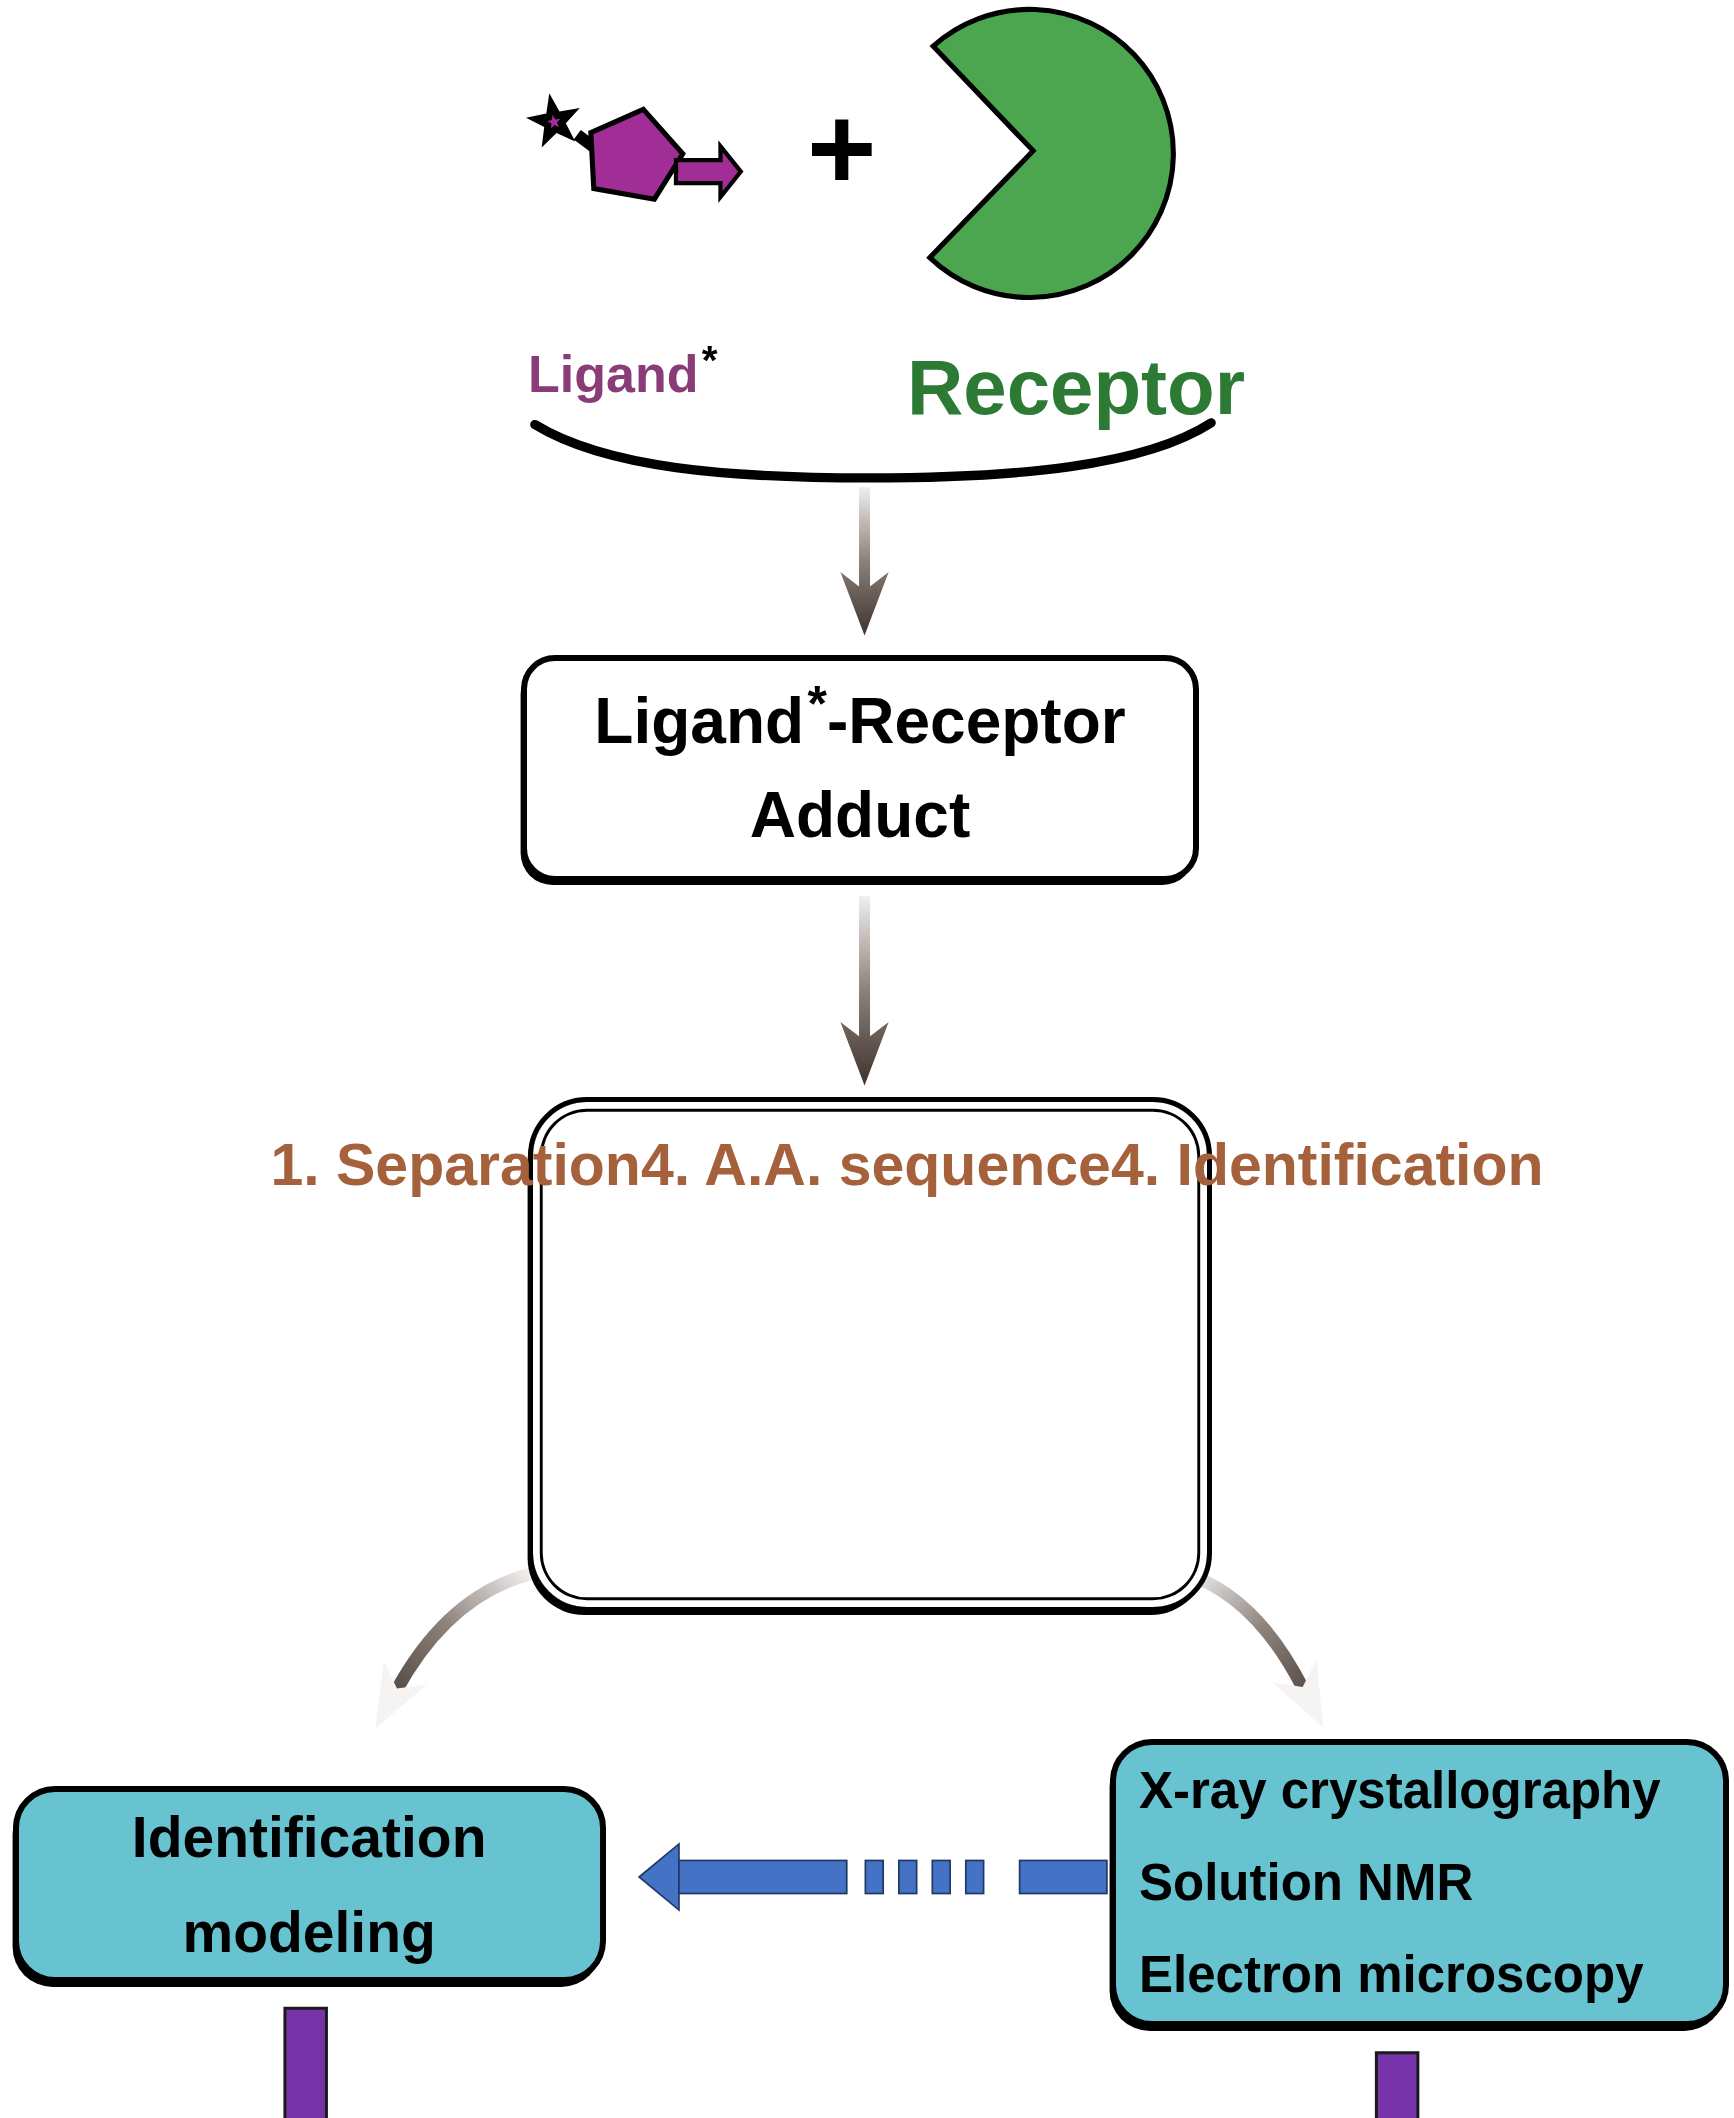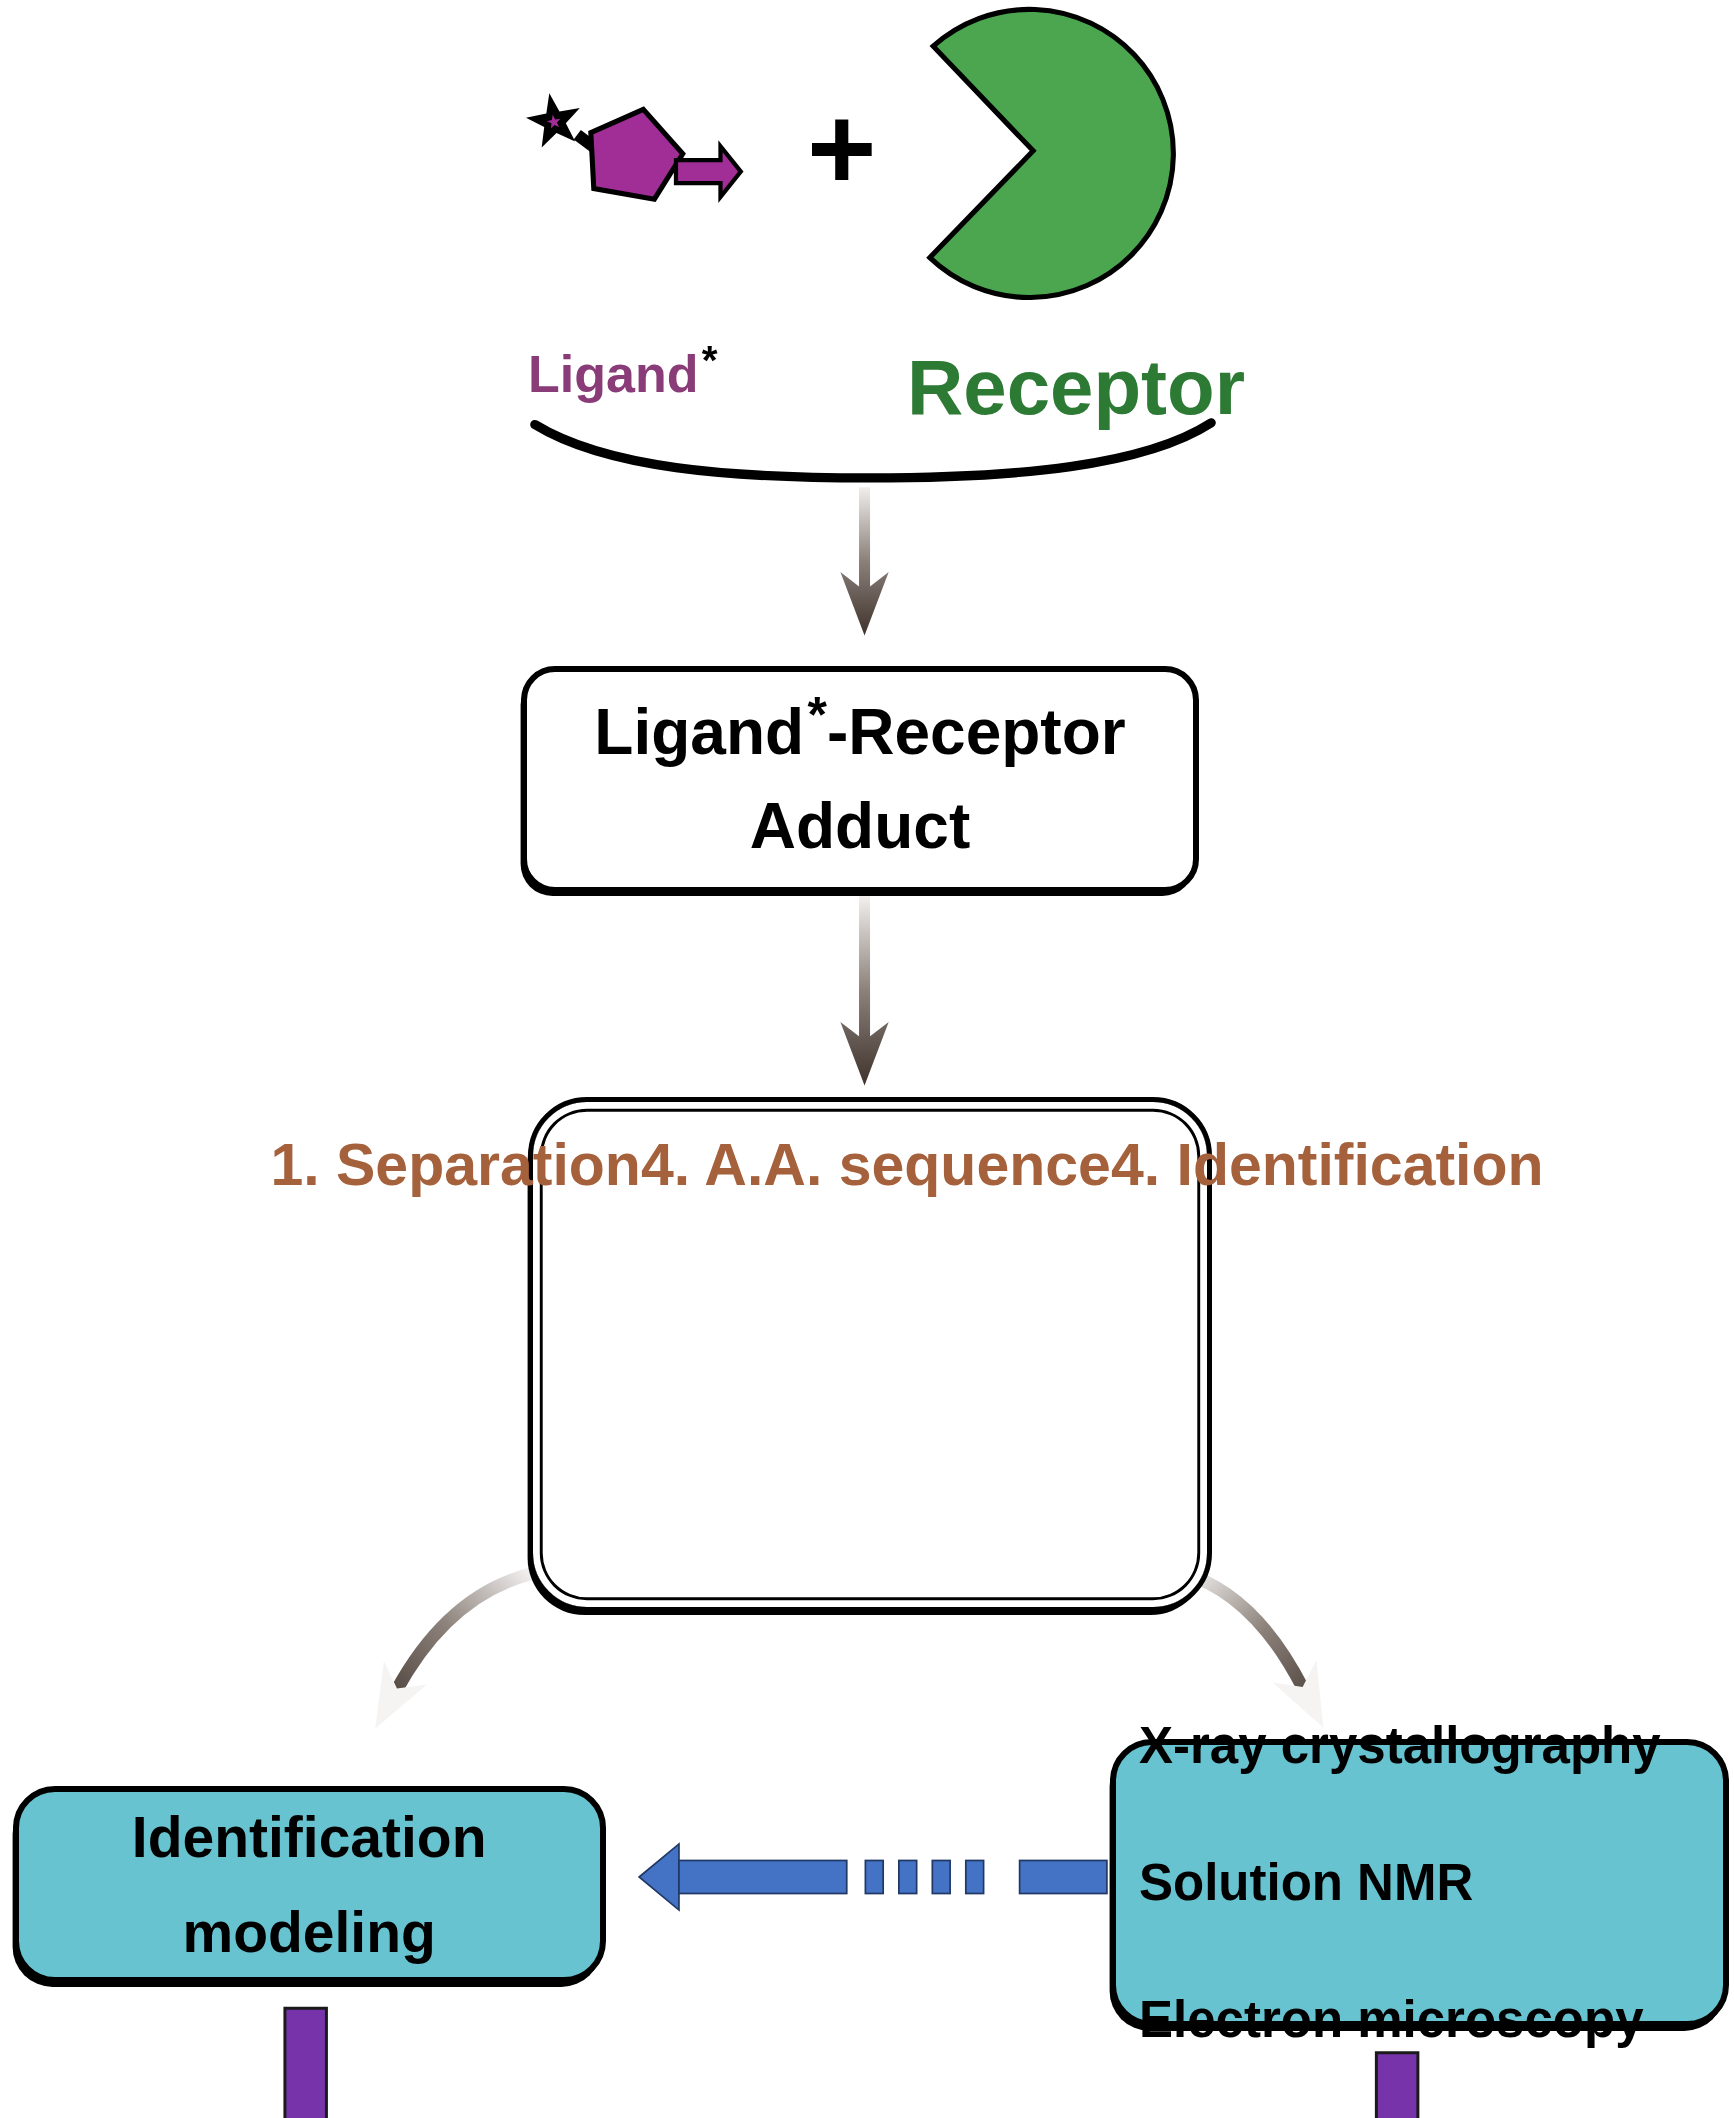--- a/index.html
+++ b/index.html
@@ -30,34 +30,34 @@
   .label{position:absolute;white-space:nowrap;font-weight:bold;color:var(--ink);}
   .ligand{left:528px;top:344px;font-size:52px;color:var(--ligand-text-plum);}
   .receptor{left:907px;top:342px;font-size:78px;color:var(--receptor-text-green);}
   .sup-star{font-size:0.78em;position:relative;top:-0.45em;color:var(--ink);margin-left:3.4px;}
   .plus{left:807px;top:79px;font-size:119px;color:var(--ink);}
 
   .adduct-box{position:absolute;left:521px;top:655px;width:678px;height:227px;
     border:6.8px solid var(--ink);border-radius:34px;background:var(--background);
     box-shadow:-2.5px 5.1px 0 -2.1px var(--ink);
     display:flex;flex-direction:column;align-items:center;justify-content:center;
-    font-weight:bold;font-size:64px;line-height:89px;color:var(--ink);white-space:nowrap;margin-top:11px;}
+    font-weight:bold;font-size:64px;line-height:89px;color:var(--ink);white-space:nowrap;}
 
   .steps-box{position:absolute;left:528px;top:1097px;width:684px;height:515px;
     border:5.1px solid var(--ink);border-radius:59px;background:var(--background);
     box-shadow:inset 0 0 0 6.8px var(--background),inset 0 0 0 9.7px var(--ink),-2.5px 5.1px 0 -2.1px var(--ink);
     display:flex;justify-content:center;padding-left:74px;
     font-weight:bold;font-size:59px;line-height:126px;color:var(--steps-text-sienna);white-space:nowrap;}
 
   .teal-box{position:absolute;background:var(--method-box-teal);border:6.8px solid var(--ink);
     border-radius:42px;box-shadow:-2.5px 6px 0 -2.1px var(--ink);
     display:flex;flex-direction:column;justify-content:center;
     font-weight:bold;color:var(--ink);white-space:nowrap;}
   .left-methods{left:12.7px;top:1786px;width:593px;height:197px;font-size:57px;line-height:95px;align-items:center;}
-  .right-methods{left:1110px;top:1739px;width:619px;height:288px;font-size:51px;line-height:92px;padding-left:23px;align-items:flex-start;gap:45px;}
+  .right-methods{left:1110px;top:1739px;width:619px;height:288px;font-size:51px;line-height:92px;padding-left:23px;align-items:flex-start;}
 </style>
 </head>
 <body>
 
 <div class="canvas">
 
   <svg class="gfx" viewBox="0 0 4094 6042">
     <defs>
       <linearGradient id="gradV1" gradientUnits="userSpaceOnUse" x1="2040" y1="1140" x2="2040" y2="1500">
         <stop offset="0" stop-color="#F6F4F3"></stop>

